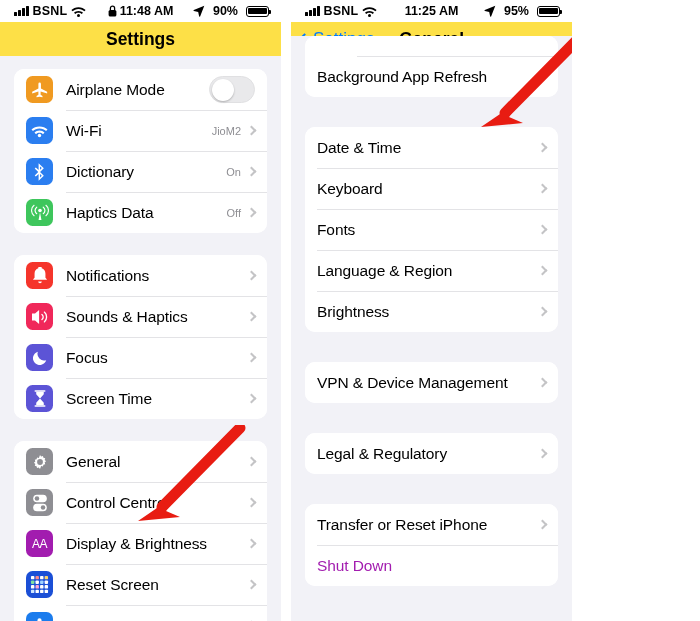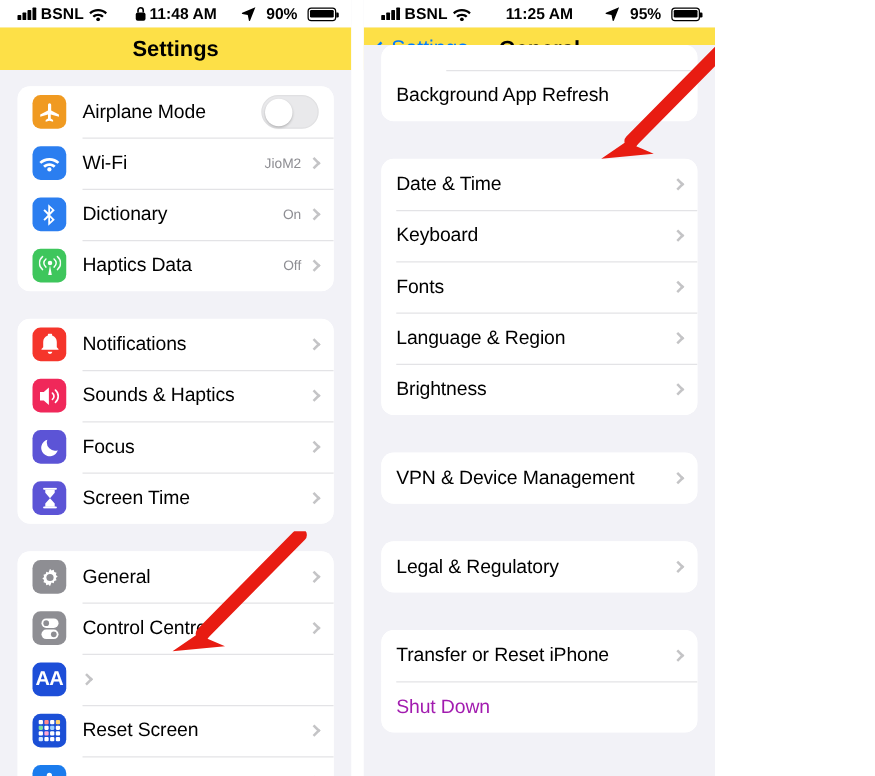--- a/index.html
+++ b/index.html
@@ -271,21 +271,22 @@
                 <rect x="0.8" y="0.8" width="14.4" height="8" rx="4" fill="#fff"></rect>
                 <circle cx="4.8" cy="4.8" r="2.4" fill="#8e8e93"></circle>
                 <rect x="0.8" y="10.2" width="14.4" height="8" rx="4" fill="#fff"></rect>
                 <circle cx="11.2" cy="14.2" r="2.4" fill="#8e8e93"></circle>
               </svg>
           </span>
           <span class="label">Control Centre</span>
           <span class="chev"></span>
         </div>
         <div class="row">
-          <span class="icon" style="background:#1d4ed8;font-size:16px;font-weight:bold;letter-spacing:-0.5px">AA</span>
+          <span class="icon" style="background:#a21caf;font-size:12px;font-weight:normal;letter-spacing:-0.5px">AA</span>
+          <span class="label">Display &amp; Brightness</span>
           <span class="chev"></span>
         </div>
         <div class="row">
           <span class="icon" style="background:#1b4fd6;padding:4px">
             <svg width="19" height="19" viewBox="0 0 20 20">
               <g fill="#fff">
                 <rect x="1" y="1" width="3.6" height="3.6" rx="0.9"></rect>
                   <rect x="5.8" y="1" width="3.6" height="3.6" rx="0.9" fill="#ff8a8a"></rect>
                   <rect x="10.6" y="1" width="3.6" height="3.6" rx="0.9"></rect>
                   <rect x="15.4" y="1" width="3.6" height="3.6" rx="0.9" fill="#ffd36e"></rect>

